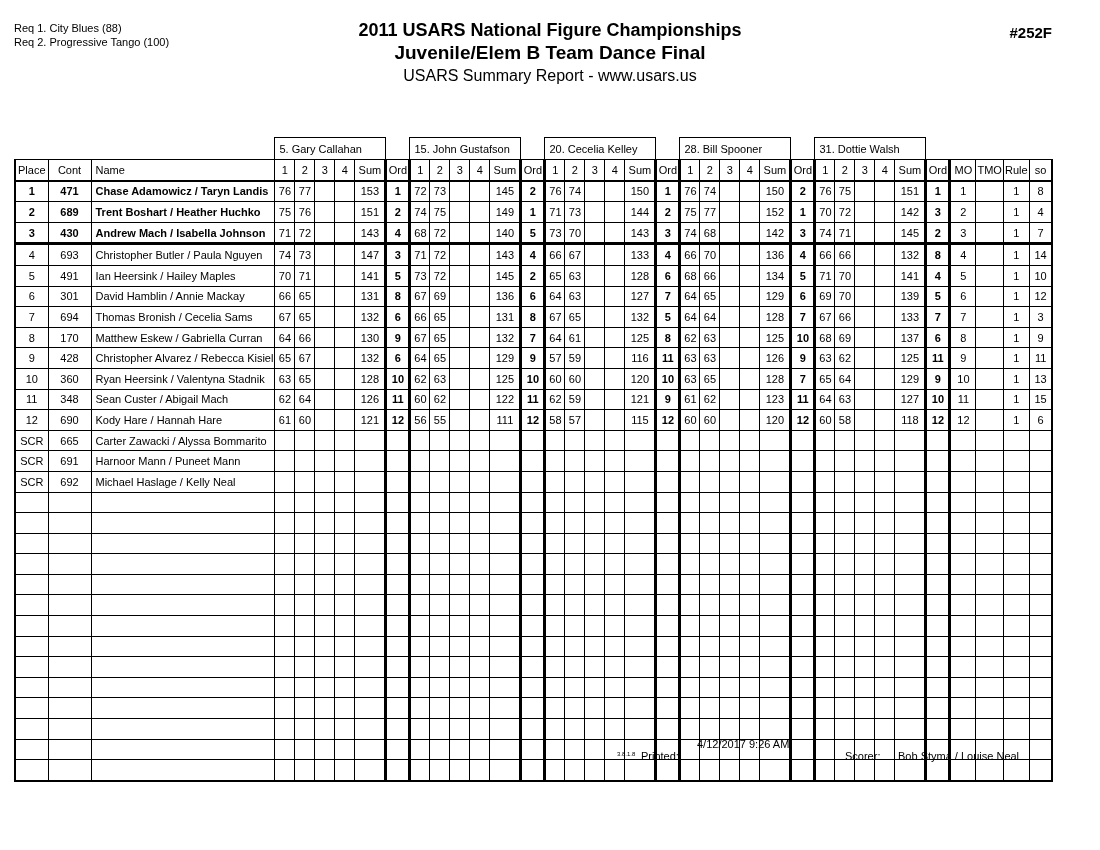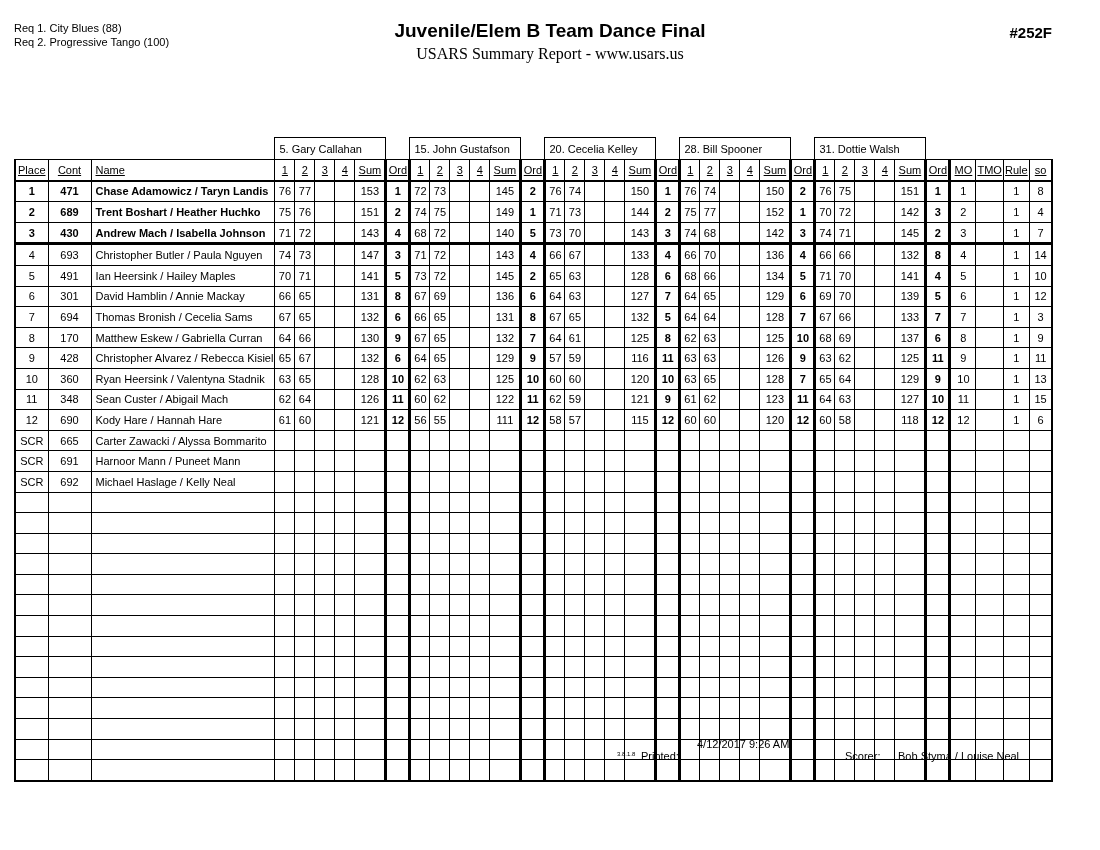--- a/index.html
+++ b/index.html
@@ -5,36 +5,36 @@
   html,body{margin:0;padding:0;}
   body{
     width:1100px;height:850px;background:#ffffff;color:#000;
     font-family:"Liberation Sans", sans-serif;position:relative;overflow:hidden;
   }
   .req{position:absolute;left:14px;top:21px;font-size:11px;line-height:14px;}
   .titles{position:absolute;left:0;right:0;top:19px;text-align:center;}
   .t1{font-size:18px;font-weight:bold;line-height:22px;}
   .t2{font-size:15px;line-height:19px;}
   .t3{font-size:19px;font-weight:bold;line-height:24px;text-align:center;}
-  .t4{font-size:16px;line-height:22px;font-family:Liberation Serif, serif;}
+  .t4{font-size:16px;line-height:22px;}
   .docnum{position:absolute;right:48px;top:24px;font-size:15px;font-weight:bold;margin-left:8px;}
 
   table{position:absolute;left:14px;top:137px;border-collapse:collapse;table-layout:fixed;}
   th,td{
     font-size:11px;font-weight:normal;text-align:center;vertical-align:middle;
     padding:0 1px;overflow:hidden;white-space:nowrap;height:19.6px;
     border:1px solid #000;
   }
   tr.h1 th{height:21px;}
   .nb{border:none;}
   .jbox{text-align:left;padding-left:4px;}
   .tl{text-align:left;padding-left:4px;}
   .ord{border-left-width:3px;border-right-width:3px;font-weight:bold;}
   .ord-h{border-left-width:3px;border-right-width:3px;}
-  tr.h2 th{border-bottom-width:2px;border-top-width:1px;text-decoration:underline;}
+  tr.h2 th{border-bottom-width:2px;border-top-width:1px;}
   tr.sep td{border-bottom-width:3px;}
   td.b, th.b{font-weight:bold;}
   .el{border-left-width:2px;}
   .er{border-right-width:2px;}
   tr.lastrow td{border-bottom-width:2px;}
 
   .footer span{position:absolute;font-size:11px;white-space:nowrap;text-align:right;}
   .ver{left:617px;top:751px;font-size:6px !important;}
   .pl{left:641px;top:750px;}
   .pv{left:697px;top:738px;}
@@ -43,20 +43,21 @@
 </style>
 </head>
 <body>
 
 <div class="req">
   <div>Req  1.  City Blues (88)</div>
   <div>Req  2.  Progressive Tango (100)</div>
 </div>
 
 <div class="titles">
+  <div class="t1">2011 USARS National Figure Championships</div>
   <div class="t3">Juvenile/Elem B Team Dance Final</div>
   <div class="t4">USARS Summary Report - www.usars.us</div>
 </div>
 
 <div class="docnum">#252F</div>
 
 <table>
   <colgroup id="cols">
       <col style="width: 33px;">
       <col style="width: 43px;">

